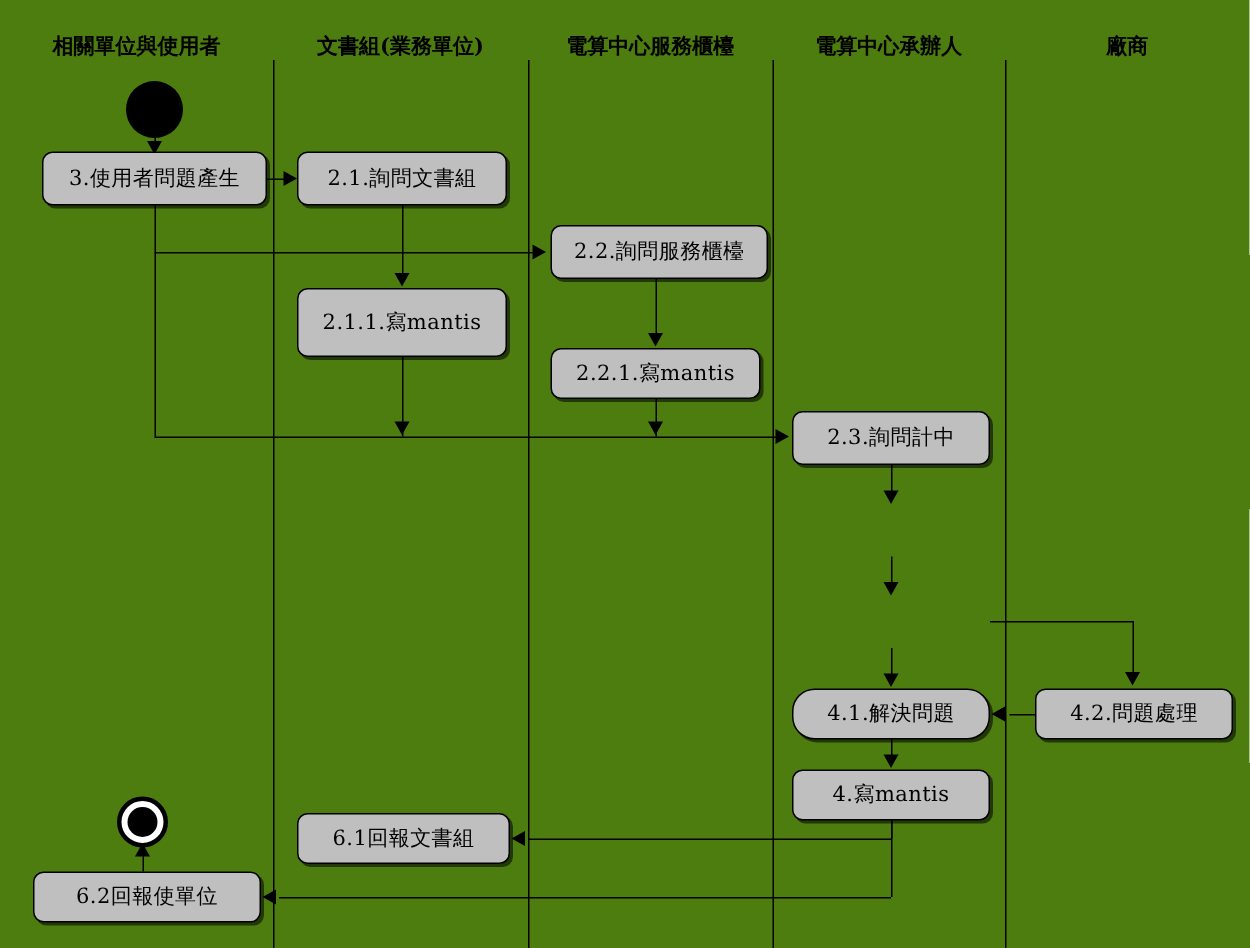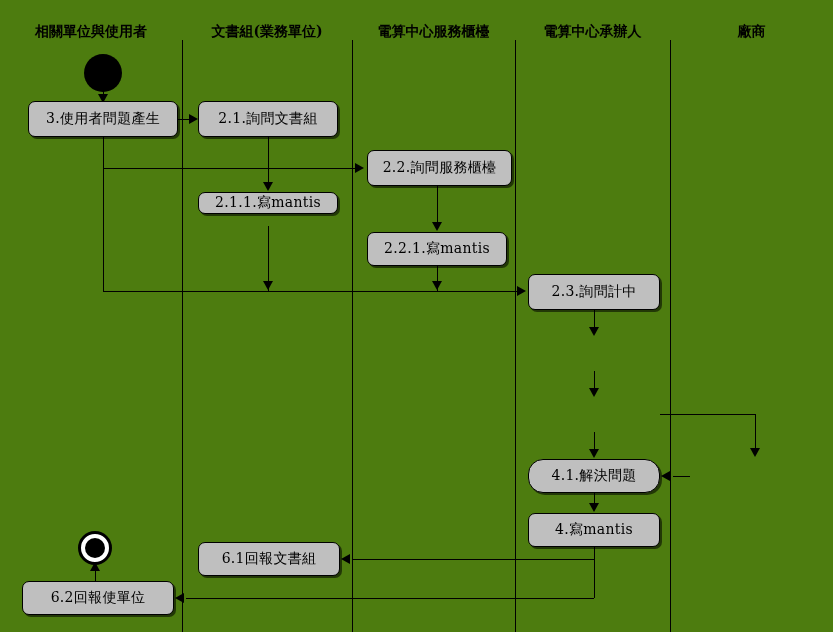--- a/index.html
+++ b/index.html
@@ -179,32 +179,33 @@
   <div class="seg-v" style="left:95px; top:568px; height:13px;"></div>
   <div class="arrow arrow-up" style="left:90px; top:562px;"></div>
 
   <div class="start-node" style="left:84px; top:54px; width:38px; height:38px;"></div>
   <div class="end-node" style="left:78px; top:531px; width:34px; height:34px;"></div>
 
   <div class="node-box" style="left:28px; top:101px; width:150px; height:36px;">3.使用者問題產生</div>
 
   <div class="node-box" style="left:198px; top:101px; width:140px; height:36px;">2.1.詢問文書組</div>
 
-  <div class="node-box" style="left:198px; top:192px; width:140px; height:22px;">2.1.1.寫mantis</div>
+  <div class="node-box" style="left:198px; top:192px; width:140px; height:46px;">2.1.1.寫mantis</div>
 
   <div class="node-box" style="left:367px; top:150px; width:145px; height:36px;">2.2.詢問服務櫃檯</div>
 
   <div class="node-box" style="left:367px; top:232px; width:140px; height:34px;">2.2.1.寫mantis</div>
 
   <div class="node-box" style="left:528px; top:274px; width:132px; height:36px;">2.3.詢問計中</div>
 
 
 
   <div class="node-box" style="left:528px; top:459px; width:132px; height:34px;border-radius:15px;">4.1.解決問題</div>
 
+  <div class="node-box" style="left:690px; top:459px; width:132px; height:34px;">4.2.問題處理</div>
 
   <div class="node-box" style="left:528px; top:513px; width:132px; height:34px;">4.寫mantis</div>
 
   <div class="node-box" style="left:198px; top:542px; width:142px; height:34px;">6.1回報文書組</div>
 
   <div class="node-box" style="left:22px; top:581px; width:152px; height:34px;">6.2回報使單位</div>
 
 </div>
 
 </body></html>

